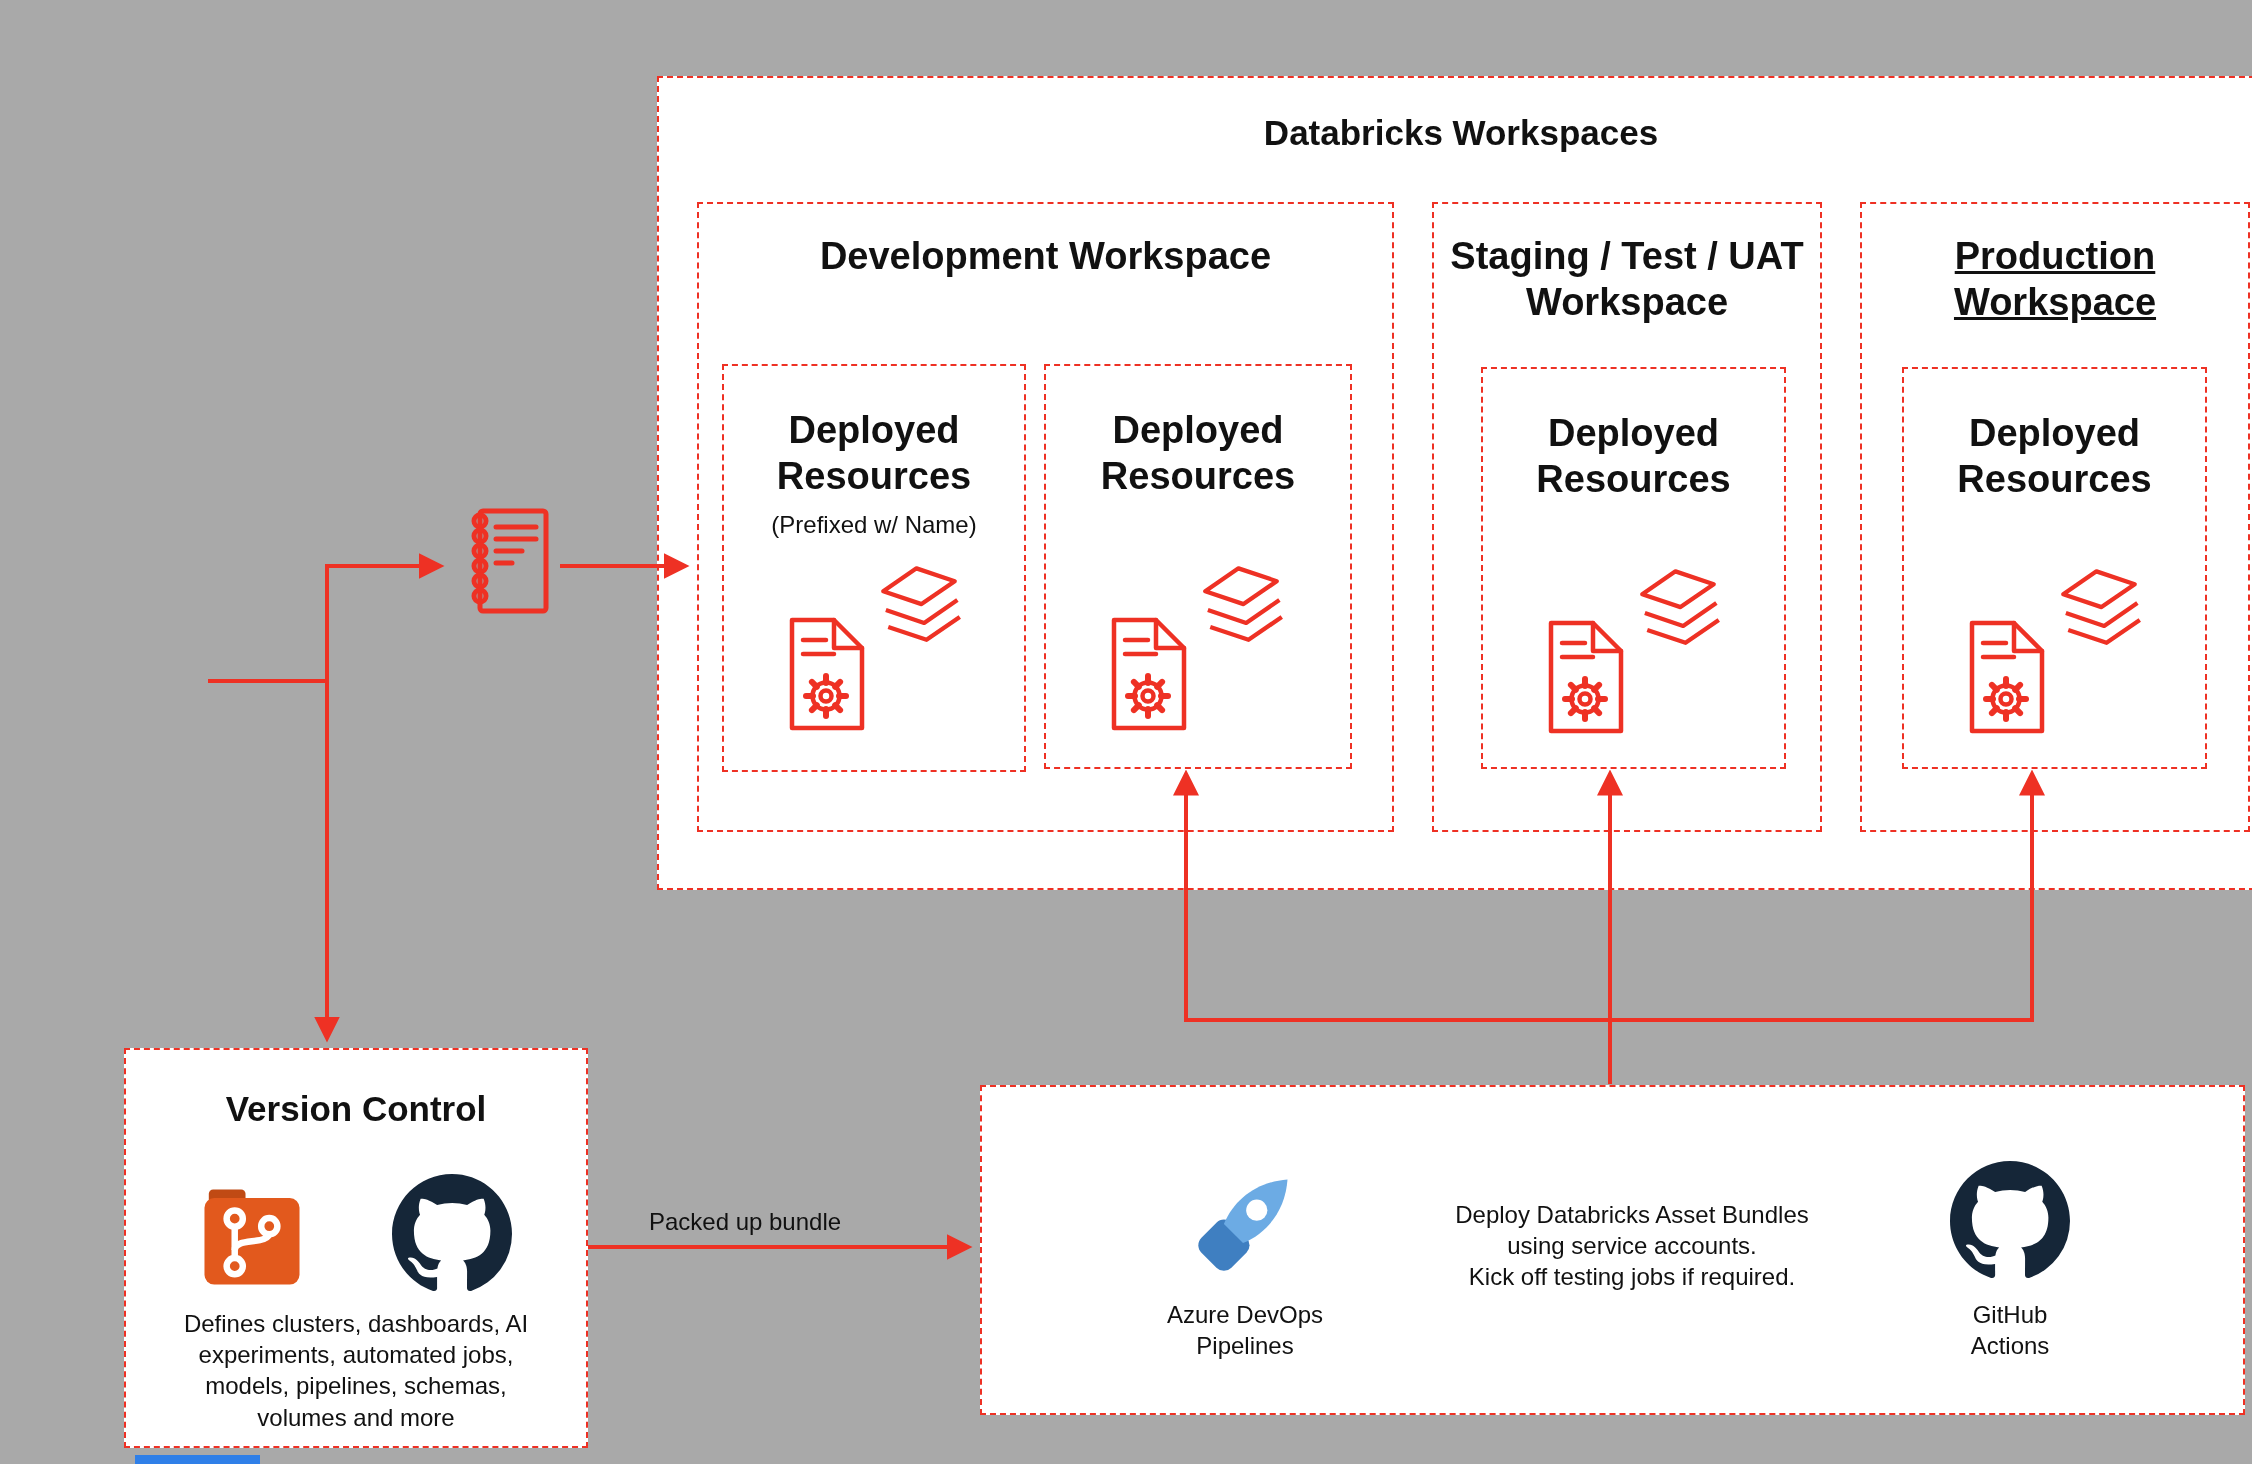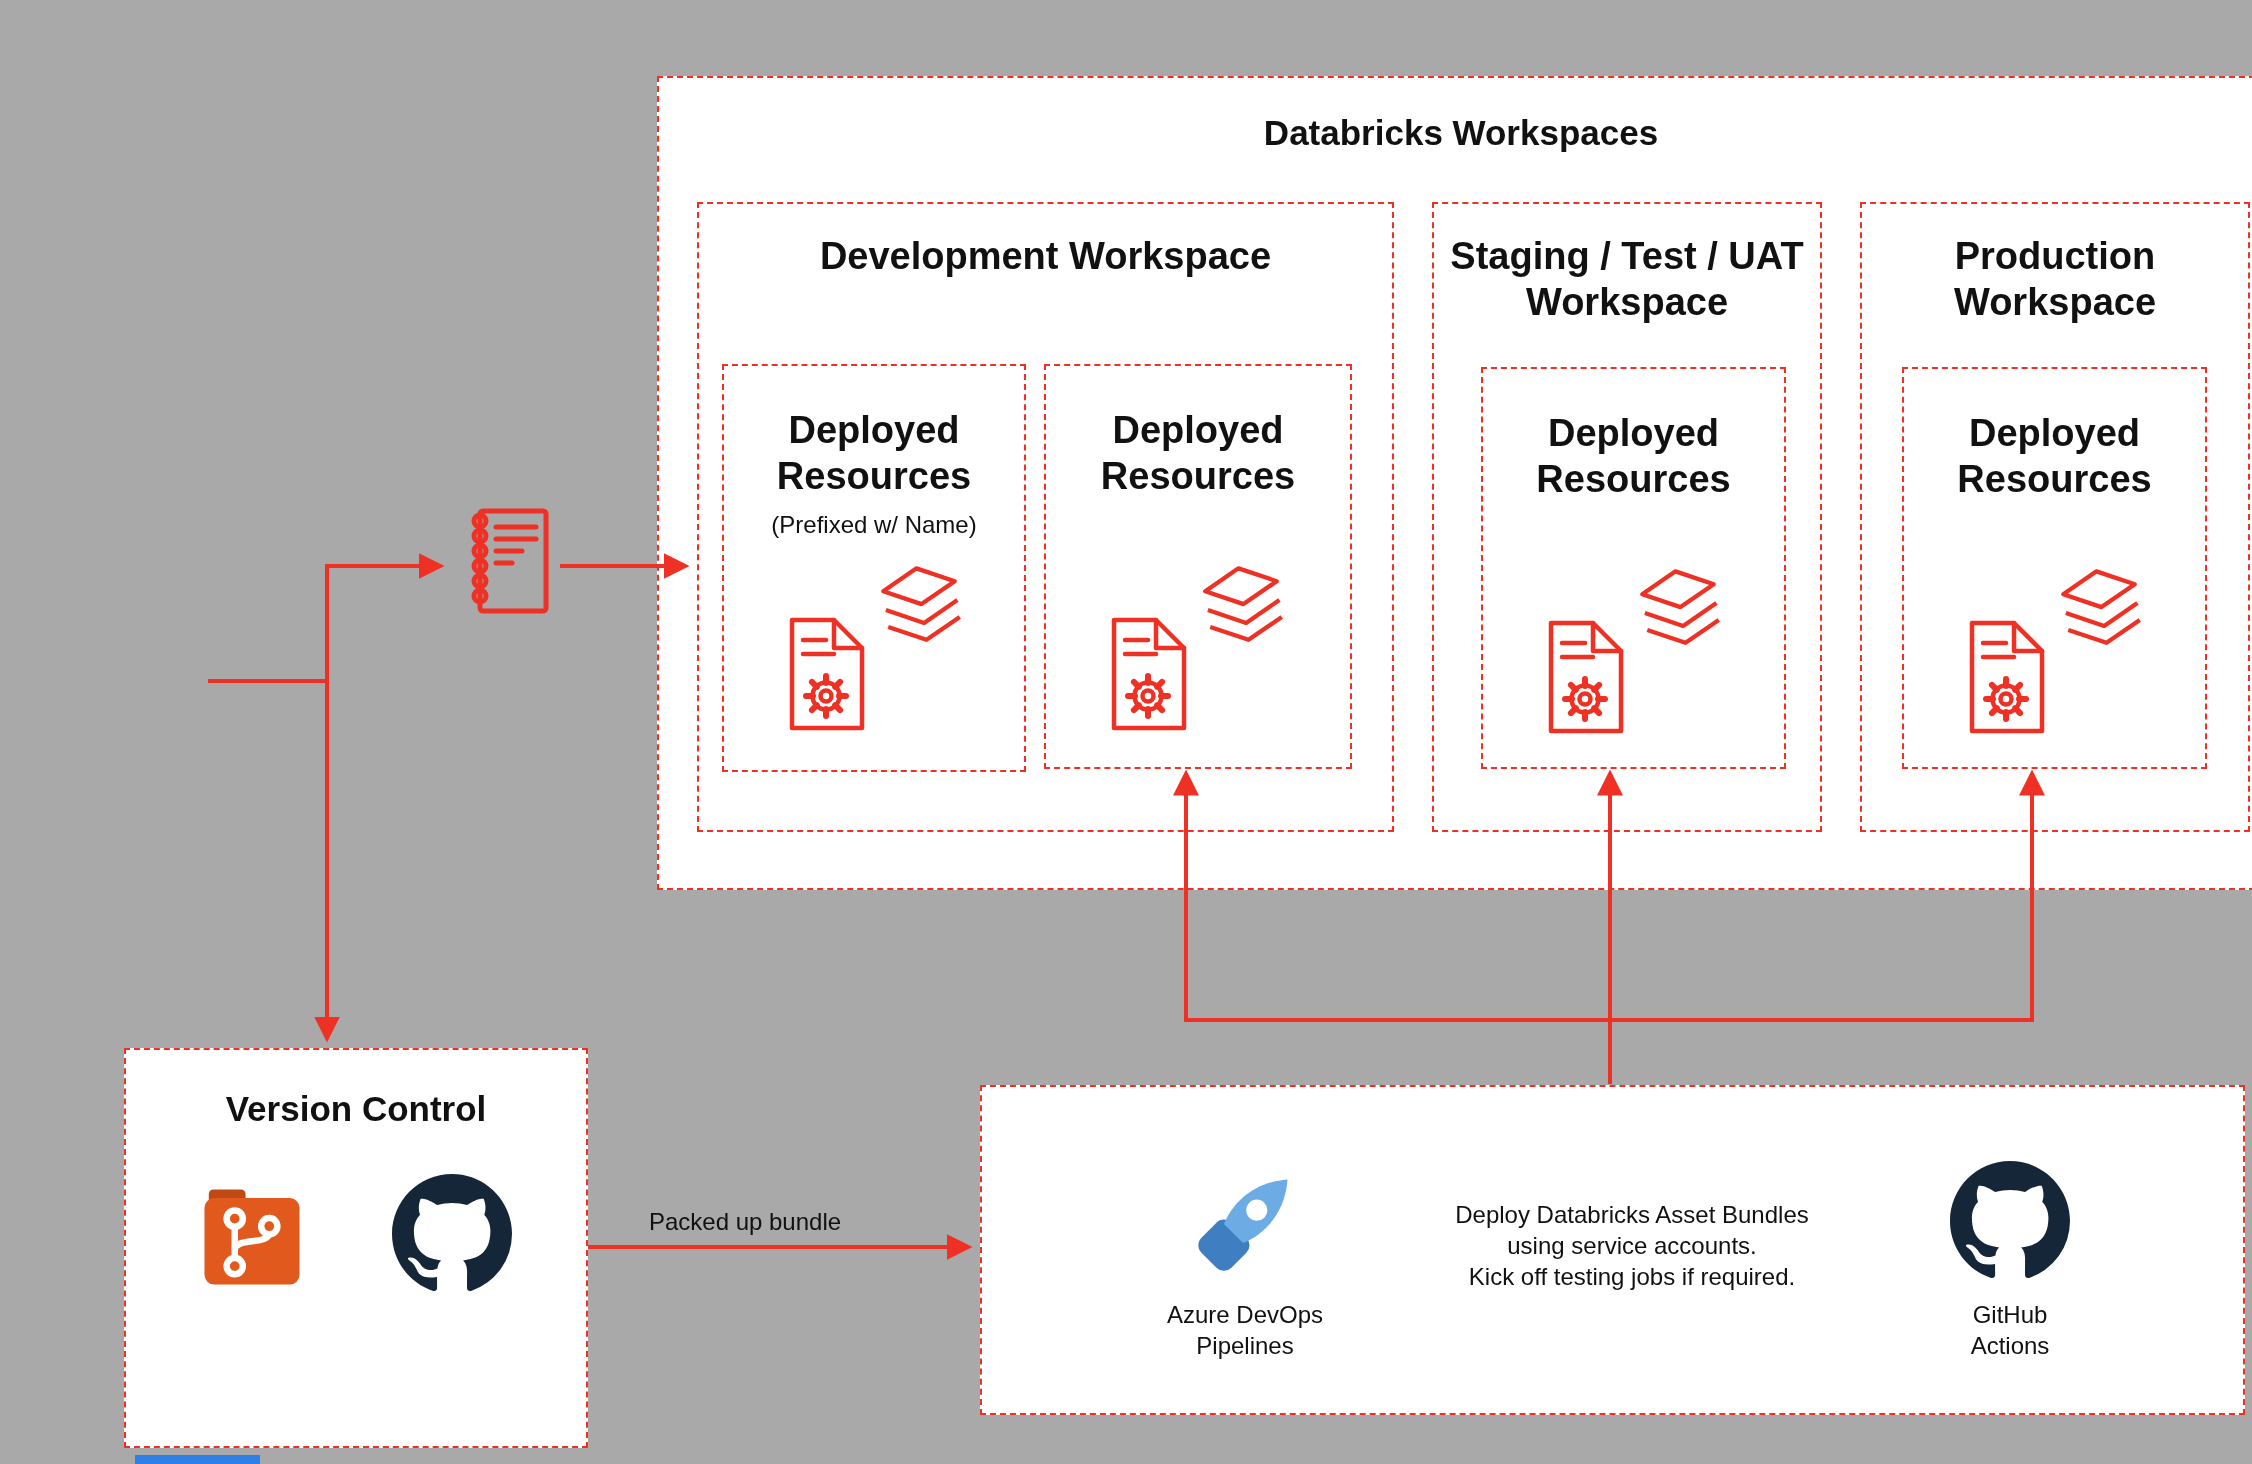--- a/index.html
+++ b/index.html
@@ -24,21 +24,21 @@
   .body-text{ font-size:24px; text-align:center; line-height:1.3; position:absolute; }
   .subtitle{ font-size:24px; text-align:center; margin-top:12px; }
   .icon{ position:absolute; display:block; }
   .icon svg{ width:100%; height:100%; display:block; }
 
   
   #dbx-panel{ left:617px; top:76px; width:1608px; height:814px; }
   #dbx-panel > .title-lg{ padding-top:34px; }
   #ws-dev{ left:38px; top:124px; width:697px; height:630px; }
   #ws-staging{ left:773px; top:124px; width:390px; height:630px; }
-  #ws-prod{ left:1201px; top:124px; width:390px; height:630px; }
+  #ws-prod{ left:1201px; top:124px; width:390px; height:630px;text-decoration:underline; }
   .ws > .title-md{ padding-top:30px; }
 
   .res > .title-md{ padding-top:42px; }
   #res-dev-1{ left:23px; top:160px; width:304px; height:408px; }
   #res-dev-2{ left:345px; top:160px; width:308px; height:405px; }
   #res-staging{ left:47px; top:163px; width:305px; height:402px; }
   #res-prod{ left:40px; top:163px; width:305px; height:402px; }
   .res .icon{ color:var(--accent_red); }
   .res .doc-icon{ left:52px; top:248px; width:100px; height:120px; }
   .res .stack-icon{ left:150px; top:196px; width:95px; height:88px; }
@@ -265,20 +265,24 @@
             <circle cx="34" cy="77" r="7.5"></circle>
             <circle cx="66" cy="40" r="7.5"></circle>
         </g>
       </svg>
     </span>
     <span class="icon" id="vc-github-icon">
       <svg viewBox="0 0 16 16">
         <path fill-rule="evenodd" style="fill:var(--github_dark)" d="M8 0C3.58 0 0 3.58 0 8c0 3.54 2.29 6.53 5.47 7.59.4.07.55-.17.55-.38 0-.19-.01-.82-.01-1.49-2.01.37-2.53-.49-2.69-.94-.09-.23-.48-.94-.82-1.13-.28-.15-.68-.52-.01-.53.63-.01 1.08.58 1.23.82.72 1.21 1.87.87 2.33.66.07-.52.28-.87.51-1.07-1.78-.2-3.64-.89-3.64-3.95 0-.87.31-1.59.82-2.15-.08-.2-.36-1.02.08-2.12 0 0 .67-.21 2.2.82.64-.18 1.32-.27 2-.27s1.36.09 2 .27c1.53-1.04 2.2-.82 2.2-.82.44 1.1.16 1.92.08 2.12.51.56.82 1.27.82 2.15 0 3.07-1.87 3.75-3.65 3.95.29.25.54.73.54 1.48 0 1.07-.01 1.93-.01 2.2 0 .21.15.46.55.38A8.01 8.01 0 0 0 16 8c0-4.42-3.58-8-8-8z"></path>
       </svg>
     </span>
+    <div class="body-text pre" id="vc-desc">Defines clusters, dashboards, AI
+experiments, automated jobs,
+models, pipelines, schemas,
+volumes and more</div>
   </section>
 
   <div class="caption" id="bundle-label">Packed up bundle</div>
 
   <section class="panel" id="cicd-panel">
     <span class="icon" id="azure-icon">
       <svg viewBox="0 0 100 100">
         <rect x="12" y="50" width="40" height="40" rx="10" transform="rotate(45 32 70)" style="fill:var(--azure_blue)"></rect>
         <path d="M92 8 C64 10 42 26 32 50 L50 68 C74 58 90 36 92 8 Z" style="fill:var(--azure_blue_light)"></path>
         <circle cx="63" cy="37" r="10" fill="#ffffff"></circle>

